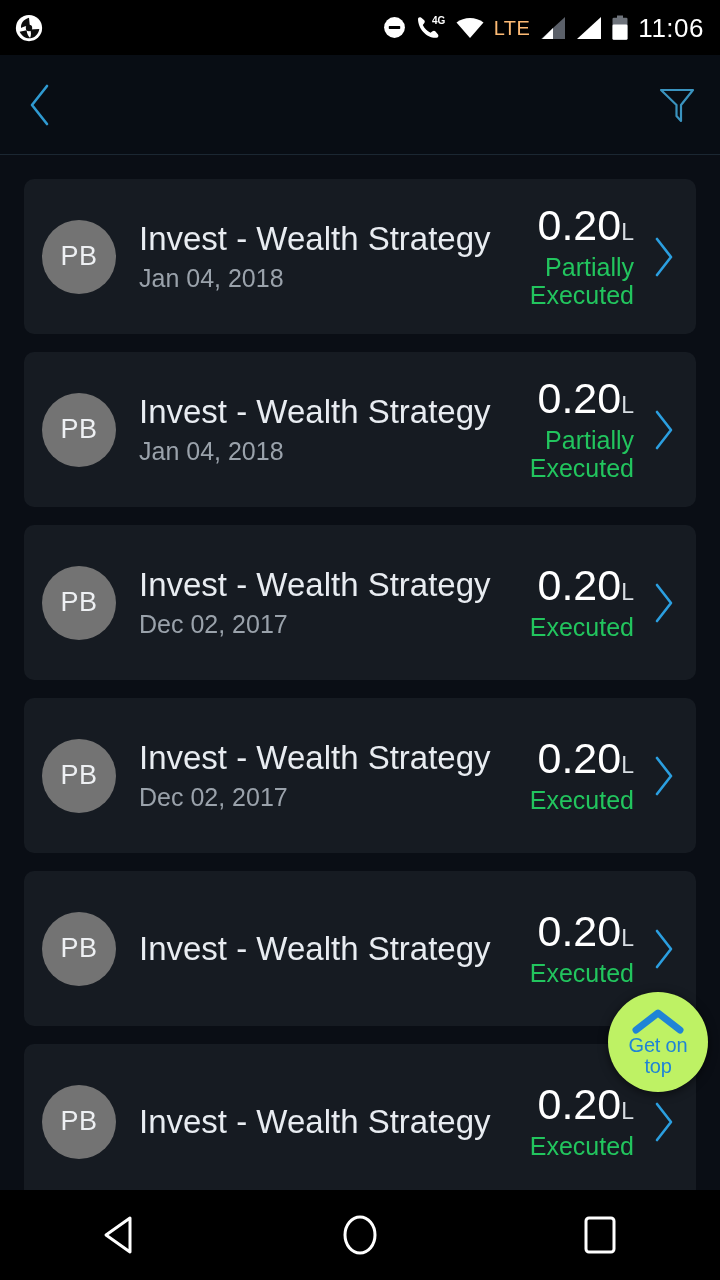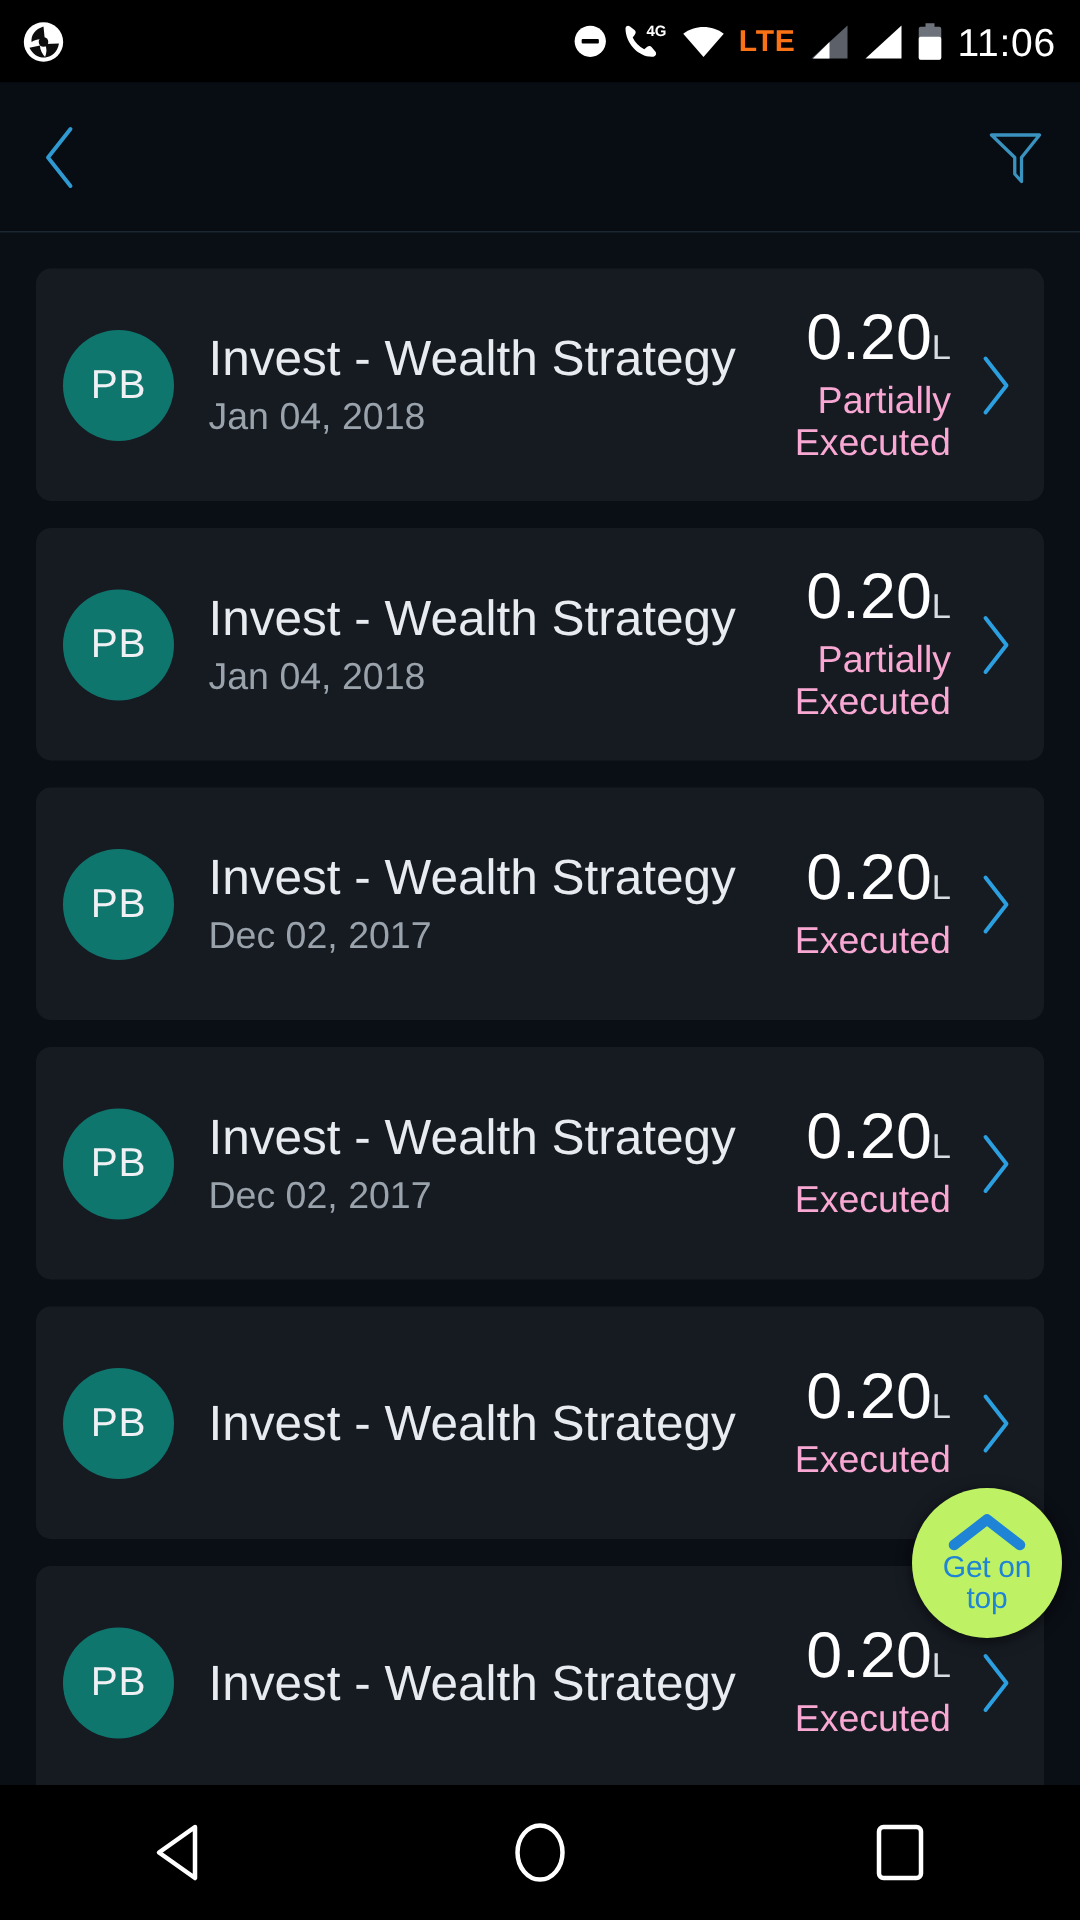--- a/index.html
+++ b/index.html
@@ -30,21 +30,21 @@
   .status-right {
     margin-left:auto;
     display:flex; align-items:center; gap:9px;
   }
   .app-logo { width:30px; height:30px; display:block; }
 
   .dnd-icon { width:25px; height:25px; display:block; }
   .call4g-icon { width:30px; height:26px; display:block; }
   .wifi-icon { width:30px; height:24px; display:block; }
   .lte-text {
-    font-size:20px; font-weight:bold; color:#f97316;
+    font-size:20px; font-weight:normal; color:#fdba74;
     letter-spacing:0.5px; line-height:1;
   }
   .sig-icon { width:27px; height:24px; display:block; }
   .batt-icon { width:18px; height:26px; display:block; }
   .clock {
     font-size:26px; color:#fff; line-height:1;
     margin-left:0; letter-spacing:0.5px;
   }
 
   
@@ -90,21 +90,21 @@
     height:155px;
     margin-bottom:18px;
     display:flex; align-items:center;
     padding:0 14px 0 18px;
   }
 
   .avatar {
     flex:0 0 74px;
     width:74px; height:74px;
     border-radius:50%;
-    background:#0f766e;
+    background:#737373;
     display:flex; align-items:center; justify-content:center;
     color:#eef0f3;
     font-size:27px;
     font-weight:400;
     letter-spacing:0.5px;
   }
 
   .card-text {
     flex:1 1 auto;
     padding-left:23px;
@@ -141,21 +141,21 @@
     white-space:nowrap;
   }
   .amount .unit {
     font-size:23px;
     color:#d7dce2;
     font-weight:300;
   }
   .status-label {
     font-size:25px;
     font-weight:300;
-    color:#f9a8d4;
+    color:#22c55e;
     line-height:1.12;
     margin-top:6px;
     max-width:160px;
     margin-left:auto;
     text-align:right;
   }
 
   .row-chevron {
     flex:0 0 36px;
     width:36px; height:46px;

